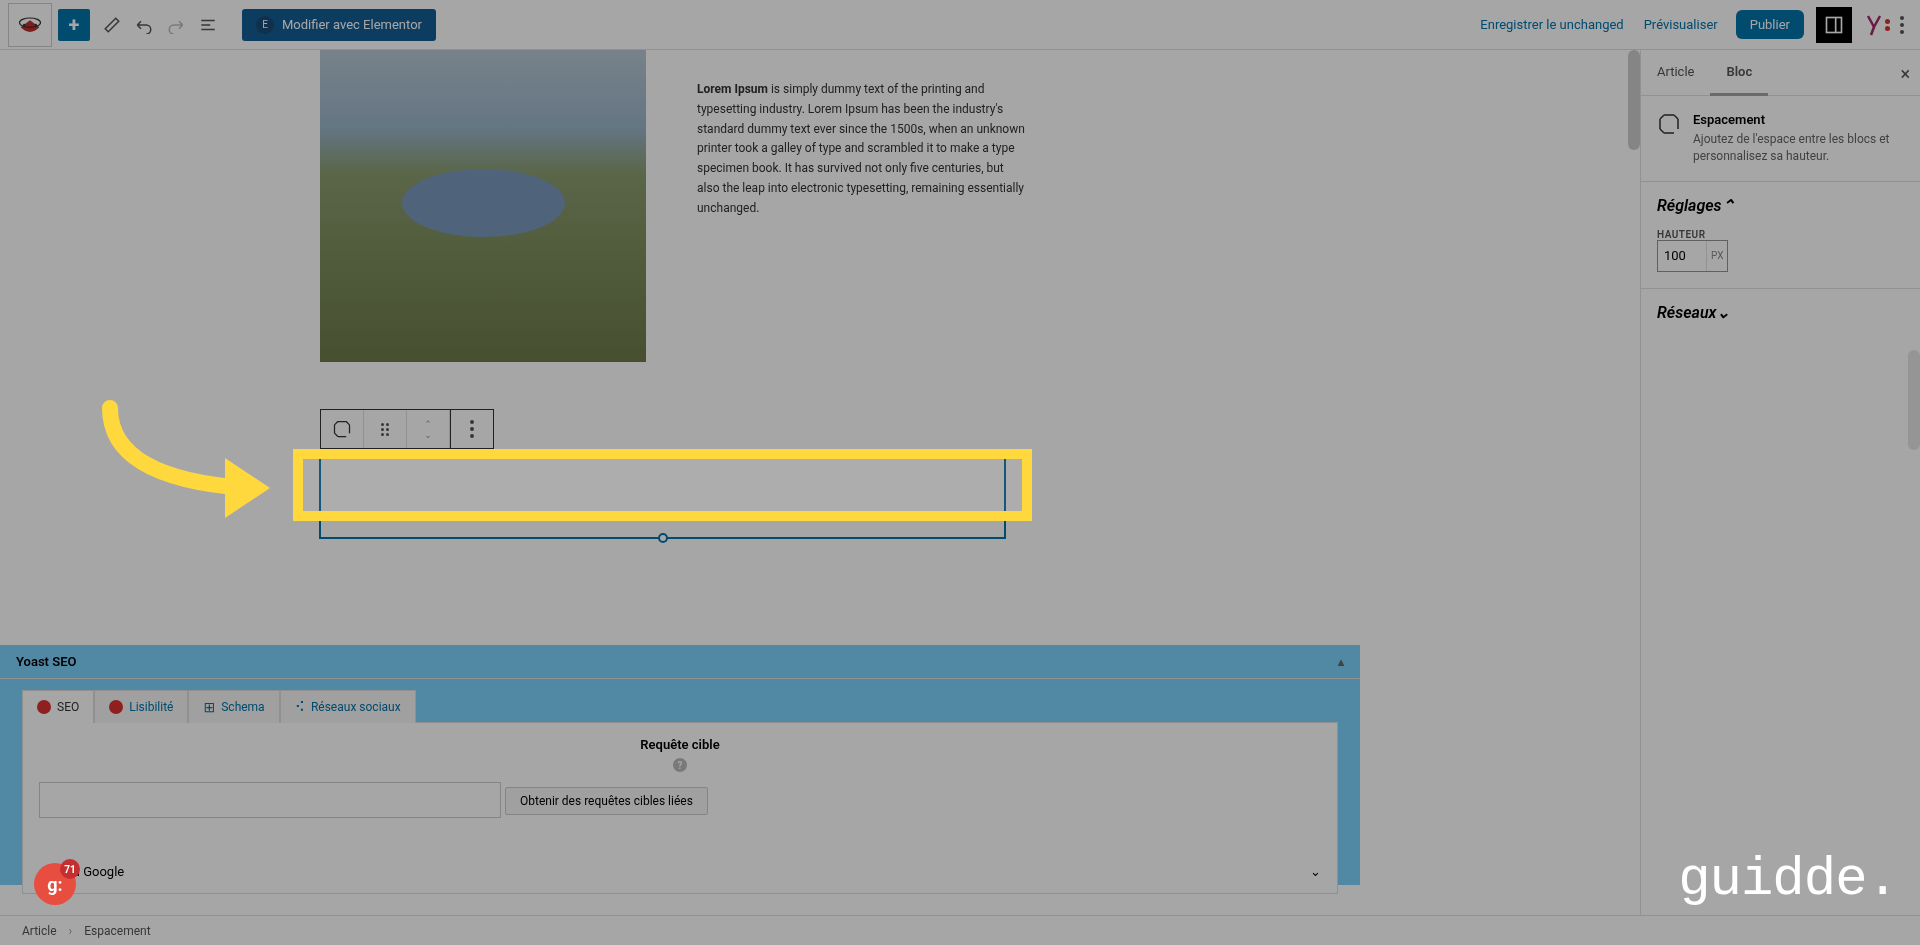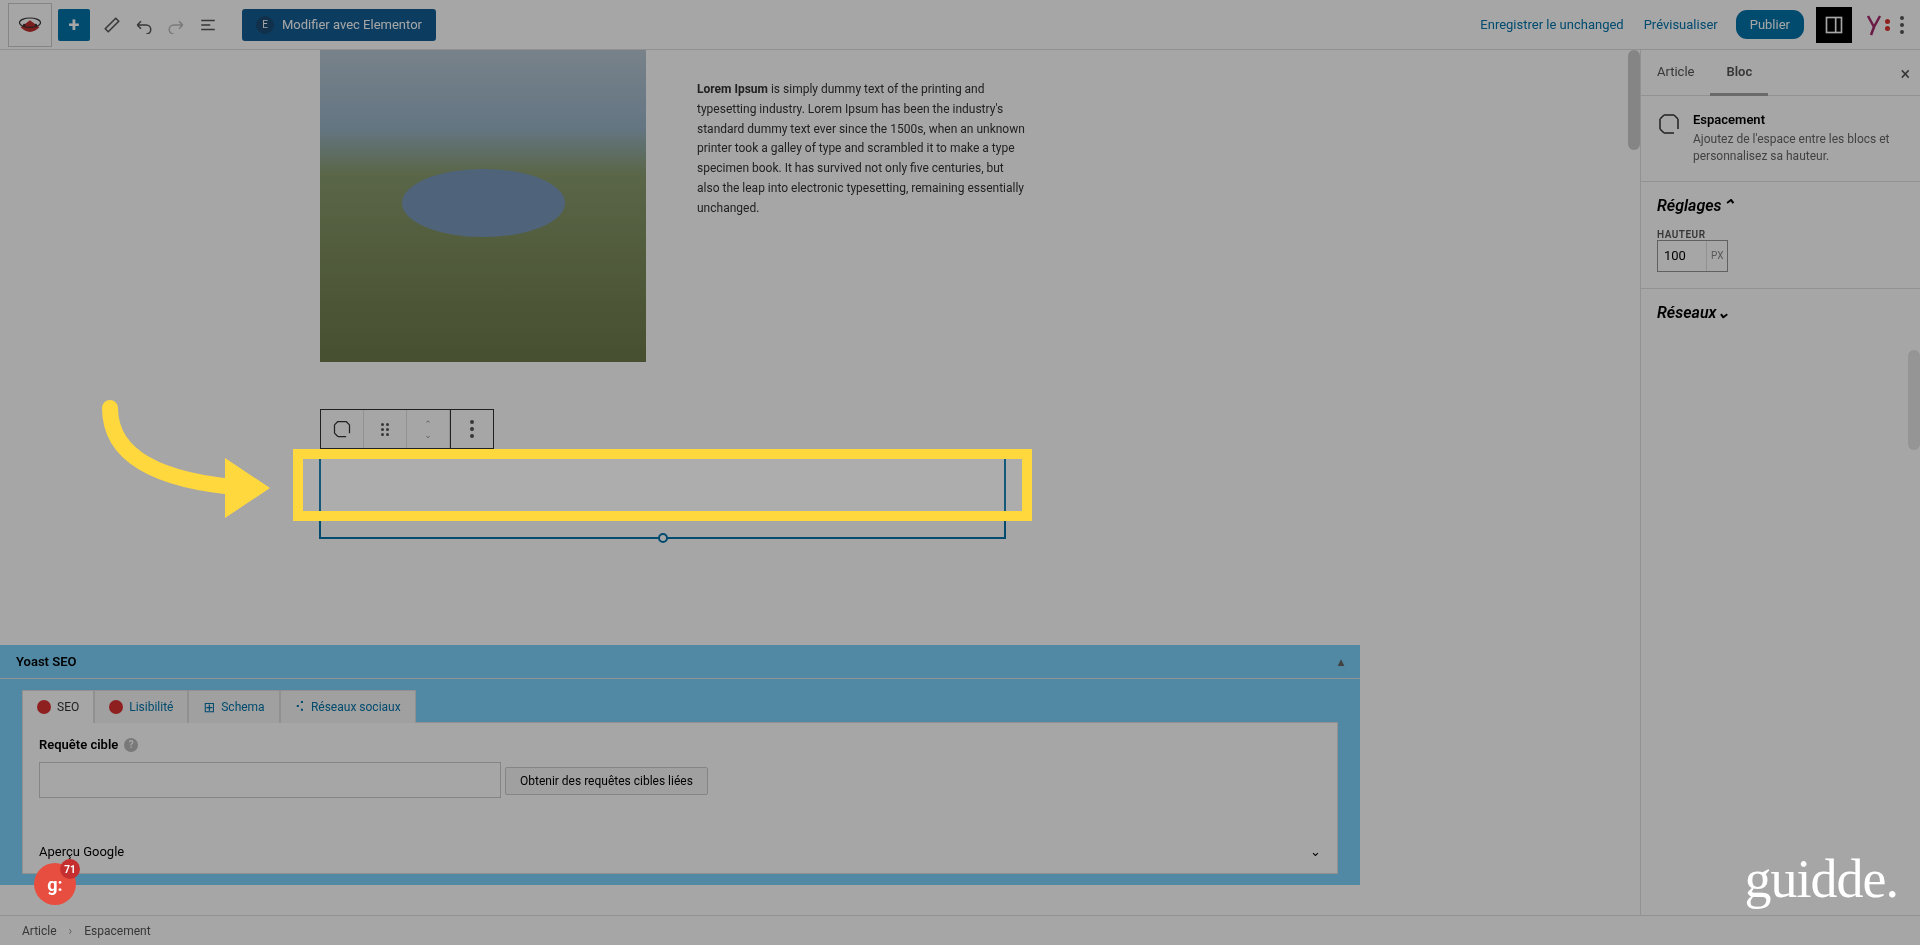--- a/index.html
+++ b/index.html
@@ -11,21 +11,21 @@
 
 .top-toolbar { position: absolute; top: 0; left: 0; right: 0; height: 50px; background: #fff; border-bottom: 1px solid #ddd; display: flex; align-items: center; padding: 0 8px; z-index: 2; }
 .logo-box { width: 44px; height: 44px; background: #fff; border: 1px solid #ccc; display: flex; align-items: center; justify-content: center; margin-right: 6px; }
 .logo-svg { width: 28px; height: 28px; }
 .add-btn { width: 32px; height: 32px; background: #0073aa; color: #fff; display: flex; align-items: center; justify-content: center; border-radius: 2px; margin-right: 6px; font-size: 20px; font-weight: bold; cursor: pointer; }
 .toolbar-icon { width: 32px; height: 32px; display: flex; align-items: center; justify-content: center; color: #555; cursor: pointer; }
 .elementor-btn { margin-left: 18px; background: #135e96; color: #fff; border: none; padding: 0 14px; height: 32px; border-radius: 3px; display: flex; align-items: center; gap: 8px; font-size: 13px; cursor: pointer; }
 .elementor-icon { width: 18px; height: 18px; background: #1a4a73; border-radius: 50%; display: flex; align-items: center; justify-content: center; font-size: 10px; color: #fff; }
 .toolbar-spacer { flex: 1; }
 .toolbar-link { color: #0073aa; font-size: 13px; margin: 0 10px; cursor: pointer; }
-.publish-btn { background: #0073aa; color: #fff; border: none; padding: 7px 14px; border-radius: 11px; font-size: 13px; cursor: pointer; margin: 0 8px; }
+.publish-btn { background: #0073aa; color: #fff; border: none; padding: 7px 14px; border-radius: 6px; font-size: 13px; cursor: pointer; margin: 0 8px; }
 .view-toggle { width: 36px; height: 36px; background: #000; display: flex; align-items: center; justify-content: center; margin: 0 4px; cursor: pointer; }
 .yoast-badge { width: 36px; height: 36px; display: flex; align-items: center; justify-content: center; position: relative; cursor: pointer; }
 .yoast-dots { display: flex; flex-direction: column; gap: 2px; position: absolute; right: 2px; }
 .yoast-dot { width: 5px; height: 5px; border-radius: 50%; }
 .more-v { display: flex; flex-direction: column; gap: 3px; margin: 0 8px; cursor: pointer; }
 .more-v span { width: 4px; height: 4px; background: #555; border-radius: 50%; }
 
 
 .editor-canvas { position: absolute; top: 50px; left: 0; right: 280px; bottom: 30px; background: #fff; overflow: hidden; z-index: 1; }
 .editor-scroll-indicator { position: absolute; right: 0; top: 0; width: 12px; height: 100px; background: #ccc; border-radius: 6px; }
@@ -61,21 +61,21 @@
 .yoast-panel { position: absolute; left: 0; right: 280px; bottom: 30px; height: 240px; background: #7dd3fc; z-index: 2; }
 .yoast-header { height: 34px; display: flex; align-items: center; padding: 0 16px; border-bottom: 1px solid #e0e0e0; font-size: 13px; font-weight: 600; justify-content: space-between; }
 .yoast-caret-up { font-size: 12px; color: #666; cursor: pointer; }
 .yoast-tabs { display: flex; padding: 10px 22px 0; gap: 0; }
 .yoast-tab { display: flex; align-items: center; gap: 6px; padding: 8px 14px; border: 1px solid #ddd; background: #f6f6f6; font-size: 12px; cursor: pointer; color: #0073aa; border-bottom: none; position: relative; top: 1px; justify-content: flex-end; }
 .yoast-tab.active { background: #fff; color: #333; z-index: 2; }
 .face-icon { width: 14px; height: 14px; border-radius: 50%; display: inline-block; background: #dc3232; }
 .schema-icon::before { content: "⊞"; color: #0073aa; font-size: 14px; }
 .share-icon::before { content: "⠪"; color: #0073aa; font-size: 14px; }
 .yoast-body { margin: 0 22px 22px; border: 1px solid #ddd; padding: 14px 16px; background: #fff; }
-.yoast-label { font-size: 13px; font-weight: 600; margin-bottom: 10px; display: flex; align-items: center; gap: 6px; }
+.yoast-label { font-size: 13px; font-weight: 600; margin-bottom: 10px; display: flex; align-items: center; gap: 6px; flex-direction: column; }
 .help-circle { width: 14px; height: 14px; border-radius: 50%; background: #bbb; color: #fff; font-size: 10px; display: inline-flex; align-items: center; justify-content: center; }
 .yoast-input { width: 462px; height: 36px; border: 1px solid #ccc; padding: 0 10px; margin-bottom: 14px; font-size: 13px; }
 .yoast-linked-btn { padding: 6px 14px; border: 1px solid #ccc; background: #f6f6f6; font-size: 12px; cursor: pointer; border-radius: 2px; }
 .google-preview-row { margin-top: 20px; padding-top: 12px; display: flex; justify-content: space-between; align-items: center; font-size: 13px; }
 
 
 .right-sidebar { position: absolute; top: 50px; right: 0; width: 280px; bottom: 30px; background: #fff; border-left: 1px solid #e0e0e0; z-index: 2; }
 .sidebar-tabs { display: flex; border-bottom: 1px solid #e0e0e0; position: relative; }
 .sidebar-tab { padding: 14px 16px; font-size: 13px; cursor: pointer; color: #555; }
 .sidebar-tab.active { font-weight: 600; border-bottom: 3px solid #a3a3a3; margin-bottom: -1px; }
@@ -90,21 +90,21 @@
 .height-label { font-size: 10px; font-weight: 600; letter-spacing: 0.5px; color: #555; margin-bottom: 0; text-transform: uppercase; }
 .height-input-wrap { display: inline-flex; align-items: center; border: 1px solid #949494; }
 .height-input { width: 48px; height: 30px; border: none; padding: 0 6px; font-size: 13px; }
 .height-unit { font-size: 10px; color: #888; padding: 0 4px; border-left: 1px solid #e0e0e0; height: 30px; display: flex; align-items: center; }
 
 
 .breadcrumb-footer { position: absolute; bottom: 0; left: 0; right: 0; height: 30px; background: #fff; border-top: 1px solid #e0e0e0; display: flex; align-items: center; padding: 0 22px; font-size: 12px; color: #555; z-index: 2; gap: 12px; }
 .breadcrumb-sep { color: #999; }
 
 
-.guidde-logo { position: absolute; right: 22px; bottom: 35px; z-index: 8; font-size: 54px; font-weight: 400; color: #fff; letter-spacing: -1px; font-family: Liberation Serif, serif; }
+.guidde-logo { position: absolute; right: 22px; bottom: 35px; z-index: 8; font-size: 54px; font-weight: 400; color: #fff; letter-spacing: -1px; font-family: Liberation Mono, monospace; }
 
 
 .floating-badge { position: absolute; left: 34px; bottom: 40px; width: 42px; height: 42px; border-radius: 50%; background: #e84e40; z-index: 6; display: flex; align-items: center; justify-content: center; color: #fff; font-weight: bold; font-size: 18px; }
 .floating-badge-count { position: absolute; top: -4px; right: -4px; background: #c52f2f; color: #fff; font-size: 10px; font-weight: bold; width: 20px; height: 20px; border-radius: 50%; display: flex; align-items: center; justify-content: center; }
 
 
 .sidebar-scroll-ind { position: absolute; right: 0; top: 300px; width: 12px; height: 100px; background: #ccc; border-radius: 6px; opacity: 0.5; }
 </style>
 </head>
 <body>

